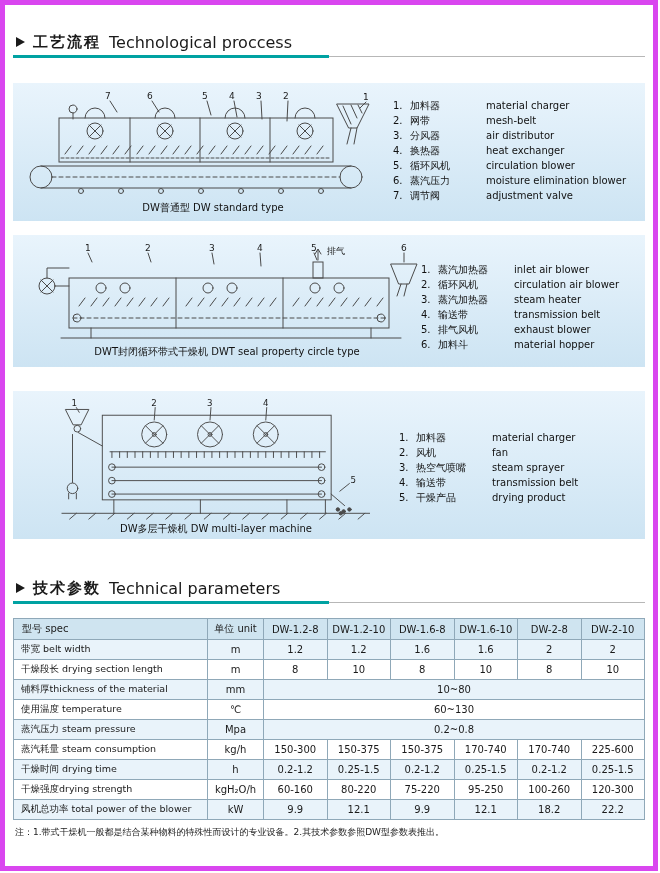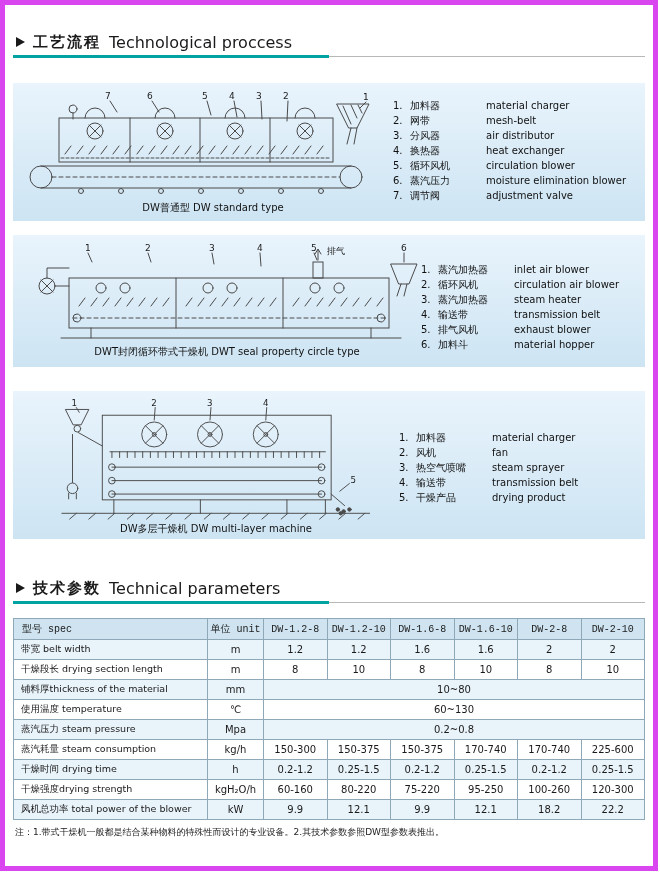--- a/index.html
+++ b/index.html
@@ -31,21 +31,21 @@
   .legend.w2{width:218px;padding-top:24px;}
   .legend.w3{width:238px;padding-top:36px;}
   .band1{margin-top:24px;height:138px;}
   .band2{margin-top:14px;height:132px;}
   .band3{margin-top:24px;height:148px;}
   .sec2{margin-top:38px;}
   
   table.params{width:100%;border-collapse:collapse;table-layout:fixed;margin-top:13px;}
   .params th,.params td{border:1px solid var(--tbl-border,#8fa8b8);padding:3px 2px;
         text-align:center;font-weight:normal;font-size:10px;white-space:nowrap;}
-  .params th{background:var(--tbl-head,#cfe4f0);font-family:Liberation Mono, monospace;}
+  .params th{background:var(--tbl-head,#cfe4f0);}
   .params th.lbl-h{text-align:left;padding-left:8px;}
   .params td.lbl{text-align:left;padding-left:7px;font-size:9.5px;}
   .params tr.alt{background:var(--tbl-alt,#e9f3fa);}
   .note{font-size:9px;margin-top:6px;padding-left:2px;color:#222;}
   
   .mach{stroke:#4a4a4a;fill:none;stroke-width:1;}
   svg{stroke-linecap:round;}
   svg text{font-size:9px;fill:#1a1a1a;stroke:none;}
 </style>
 </head>

